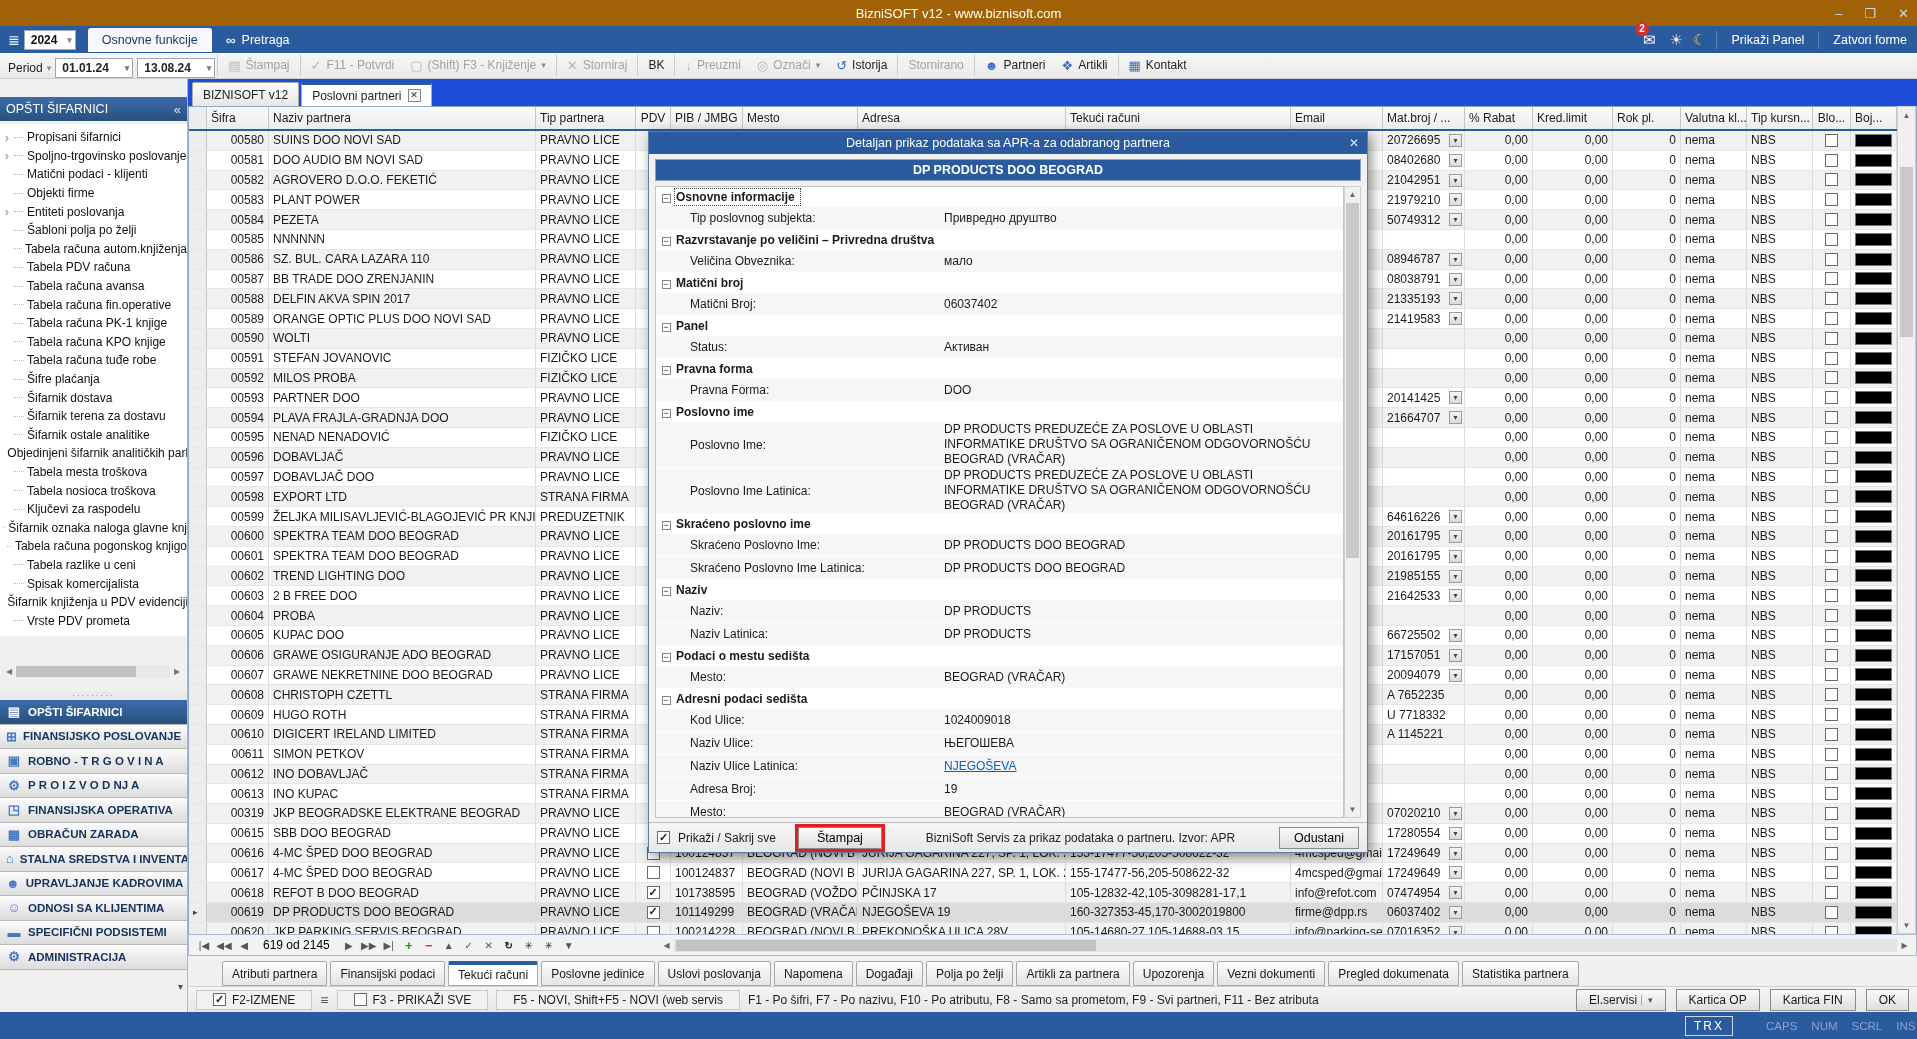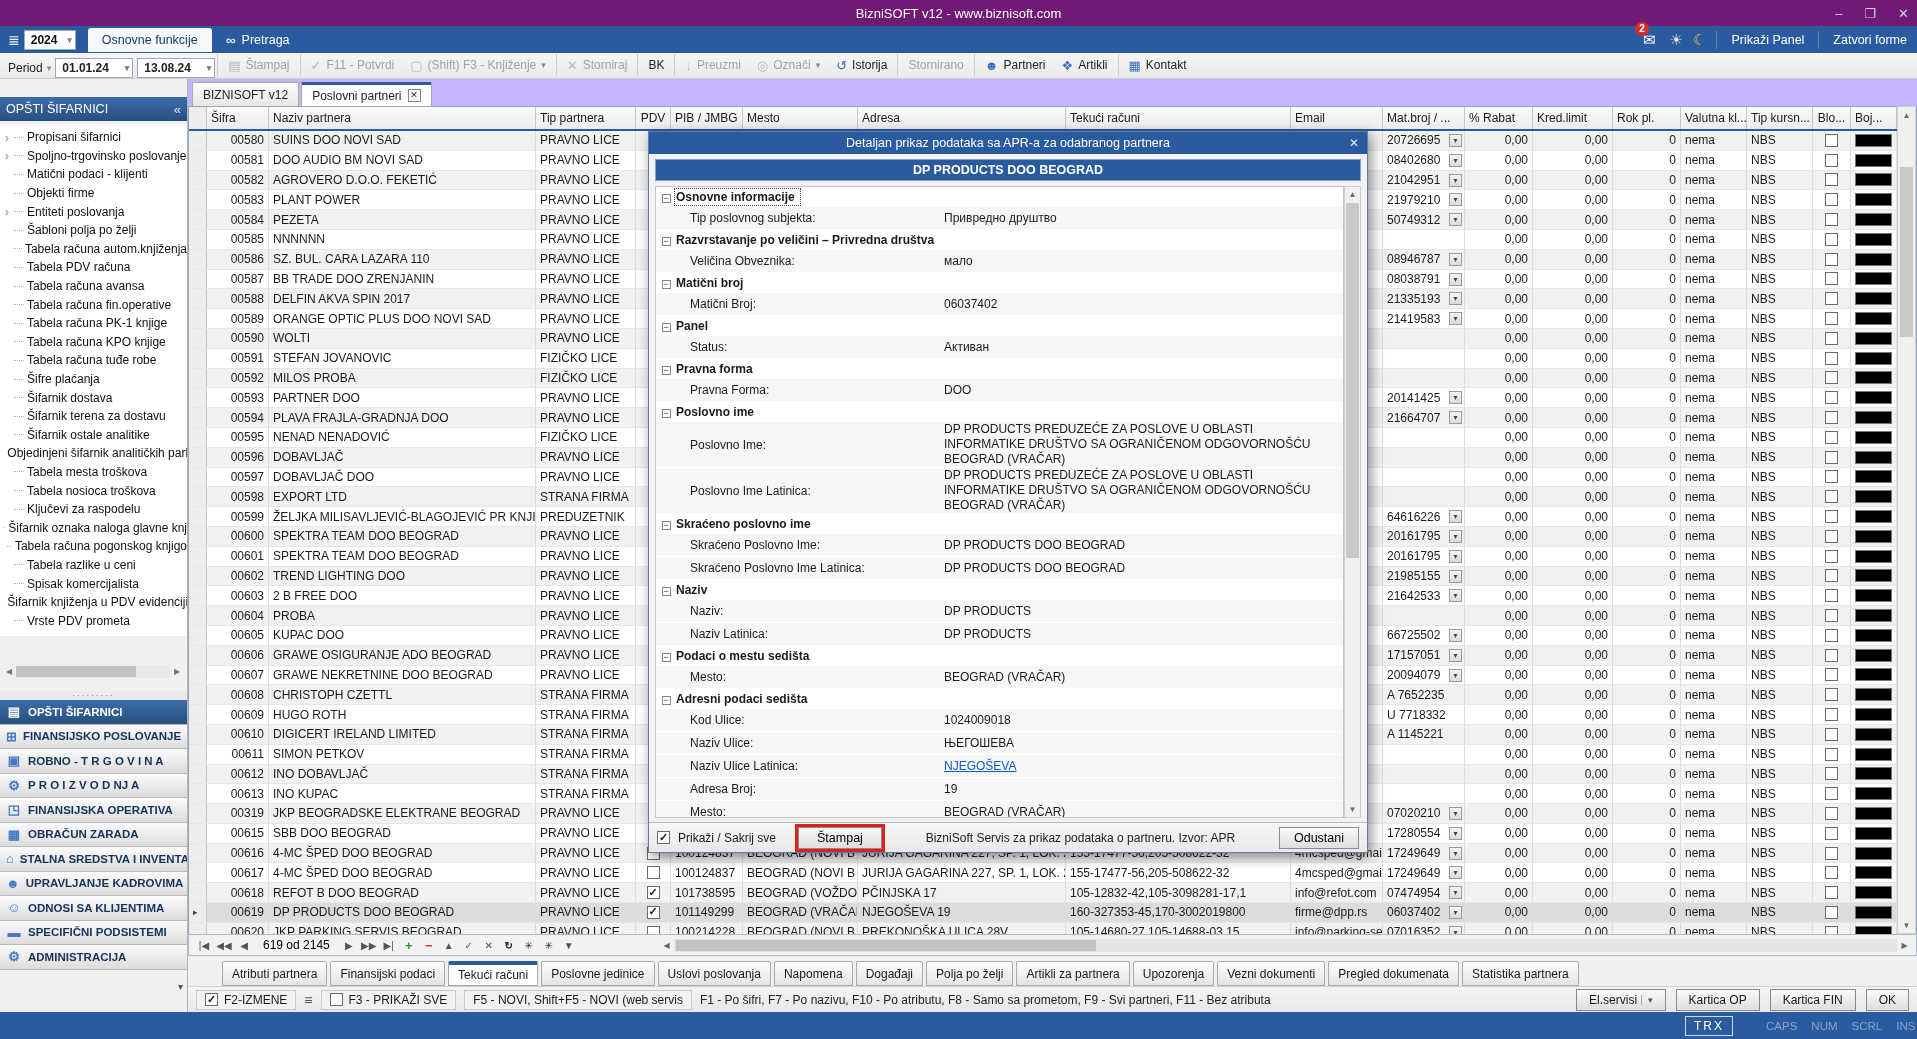--- a/index.html
+++ b/index.html
@@ -2,21 +2,21 @@
 <html><head>
 <meta charset="utf-8">
 <style>
   *{margin:0;padding:0;box-sizing:border-box}
   html,body{background:#444}
   .app{position:relative;width:1917px;height:1039px;background:#f0f0f0;overflow:hidden;
        font-family:"Liberation Sans",sans-serif;font-size:12px;color:#1a1a1a}
   .i{display:inline-block}
 
   
-  .titlebar{position:absolute;left:0;top:0;width:1917px;height:26px;background:#701a75;color:#fff;
+  .titlebar{position:absolute;left:0;top:0;width:1917px;height:26px;background:#a16207;color:#fff;
             display:flex;align-items:center;justify-content:center;font-size:13px}
   .winbtns{position:absolute;right:8px;top:0;height:26px;display:flex;align-items:center;gap:22px;color:#cdd8ea;font-size:13px}
   .winbtns .i{cursor:default}
 
   
   .ribbon{position:absolute;left:0;top:26px;width:1917px;height:27px;background:#2b5b9f;color:#fff;display:flex;align-items:flex-end}
   .rb-left{display:flex;align-items:center;height:27px}
   .db-ic{color:#e8eefb;font-size:14px;margin:0 4px 0 8px}
   .yearbox{background:#fff;color:#111;border:1px solid #9ab;width:52px;height:20px;display:flex;align-items:center;
            padding-left:6px;font-weight:bold;position:relative}
@@ -70,21 +70,21 @@
                color:#7a7a7a;font-size:8px;letter-spacing:2px;background:#eaeaea}
   .sb-sections{position:absolute;left:0;top:621px;width:100%}
   .nav-sec{height:24.5px;display:flex;align-items:center;gap:6px;padding:0 6px;font-weight:bold;font-size:11.5px;
            background:linear-gradient(#fbfbfb,#dcdcdc);border-bottom:1px solid #b8b8b8;color:#15325b;white-space:nowrap;overflow:hidden}
   .nav-sec .sicon{color:#4479c2;font-size:13px;width:16px;text-align:center}
   .nav-sec.sel{background:linear-gradient(#3d6cab,#27507e);color:#fff}
   .nav-sec.sel .sicon{color:#fff}
   .sb-corner{position:absolute;right:4px;top:893px;color:#555;font-size:10px;text-align:right;line-height:10px}
 
   
-  .tabrow{position:absolute;left:188px;top:79px;width:1729px;height:27px;background:#c4b5fd;display:flex;align-items:flex-end;padding-left:4px}
+  .tabrow{position:absolute;left:188px;top:79px;width:1729px;height:27px;background:#1d4ed8;display:flex;align-items:flex-end;padding-left:4px}
   .doc-tab{height:24px;display:flex;align-items:center;gap:6px;padding:0 10px;border:1px solid #a9a9a9;border-bottom:none;
            background:linear-gradient(#fdfdfd,#e6e6e6);margin-right:2px;border-radius:2px 2px 0 0;color:#222}
   .doc-tab.active{background:#fff;border-top:3px solid #2b5b9f;font-weight:normal}
   .tab-close{display:none;width:13px;height:13px;border:1px solid #888;background:#f4f4f4;font-size:9px;
              line-height:11px;text-align:center;color:#333}
   .tab-close.show{display:block}
 
   
   .grid{position:absolute;left:188px;top:106px;width:1729px;height:850px;background:#fff;border:1px solid #8fa6c4}
   .thead{display:flex;height:24px;border-bottom:2px solid #2b5b9f;background:linear-gradient(#fafafa,#ececec)}
@@ -166,21 +166,21 @@
 
   
   .btabs{position:absolute;left:188px;top:958px;width:1729px;height:28px;background:#f0f0f0;display:flex;align-items:flex-end;padding-left:34px}
   .btab{height:25px;display:flex;align-items:center;padding:0 9px;border:1px solid #a9a9a9;background:linear-gradient(#fdfdfd,#e4e4e4);
         margin-right:3px;border-radius:2px 2px 0 0;white-space:nowrap;font-size:12px}
   .btab.active{background:#fff;border-top:4px solid #2b5b9f;font-weight:normal}
 
   
   .statusbar{position:absolute;left:188px;top:986px;width:1729px;height:26px;background:linear-gradient(#f4f4f4,#e7e7e7);
              border-top:1px solid #cfcfcf;display:flex;align-items:center;gap:8px;padding:0 8px;white-space:nowrap}
-  .sb-box{display:flex;align-items:center;gap:6px;border:1px solid #c9c9c9;background:#f1f1f1;height:20px;padding:0 8px}
+  .sb-box{display:flex;align-items:center;gap:6px;border:1px solid #c9c9c9;background:#f1f1f1;height:20px;padding:0 16px}
   .menu-ic{color:#555;font-size:14px}
   .sb-keys{color:#222;overflow:hidden}
   .sb-right{margin-left:auto;display:flex;align-items:center;gap:10px}
   .sb-btn{border:1px solid #8a8a8a;background:linear-gradient(#fafafa,#dedede);padding:3px 12px;display:flex;gap:4px;align-items:center}
   .sb-btn .dd{font-size:9px;color:#555;border-left:1px solid #aaa;padding-left:6px}
 
   
   .bluebar{position:absolute;left:0;top:1012px;width:1917px;height:27px;background:#2b5b9f;display:flex;align-items:center}
   .trx{position:absolute;left:1685px;border:1px solid #cfd9ea;color:#fff;padding:2px 8px;letter-spacing:2px}
   .kbd-ind{position:absolute;left:1766px;display:flex;gap:14px;color:#8aa4cc;font-size:11.5px}

